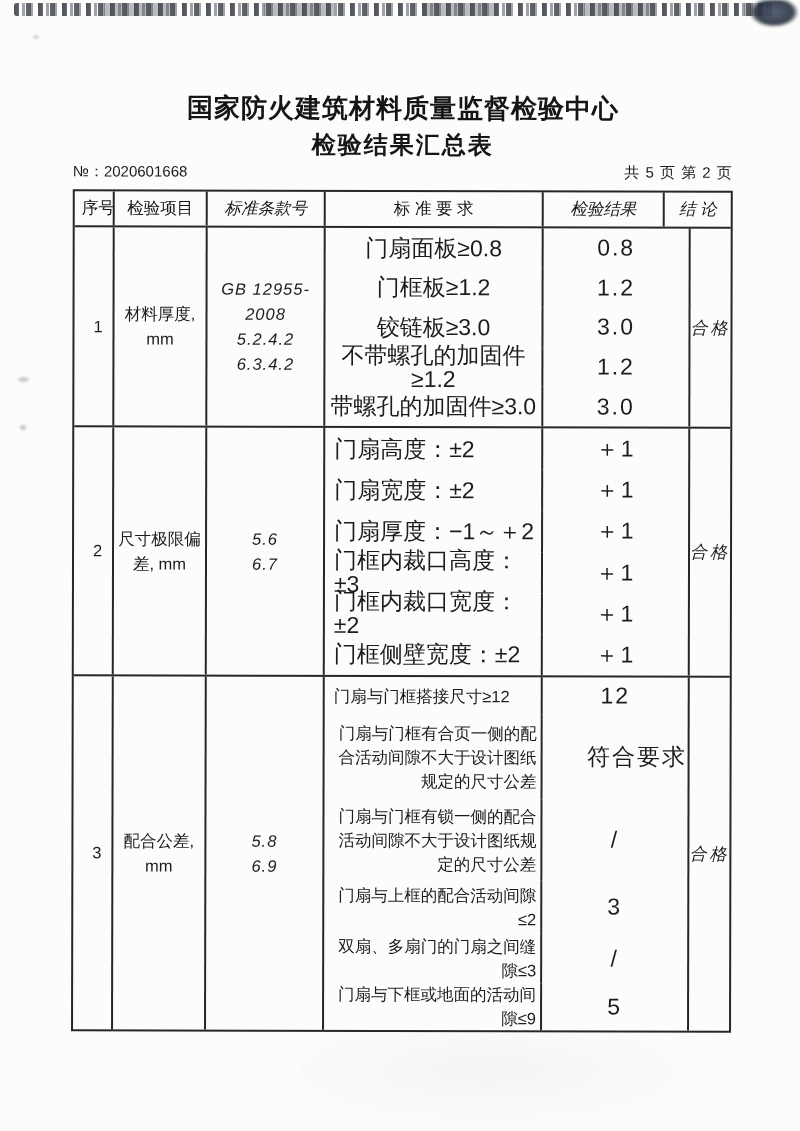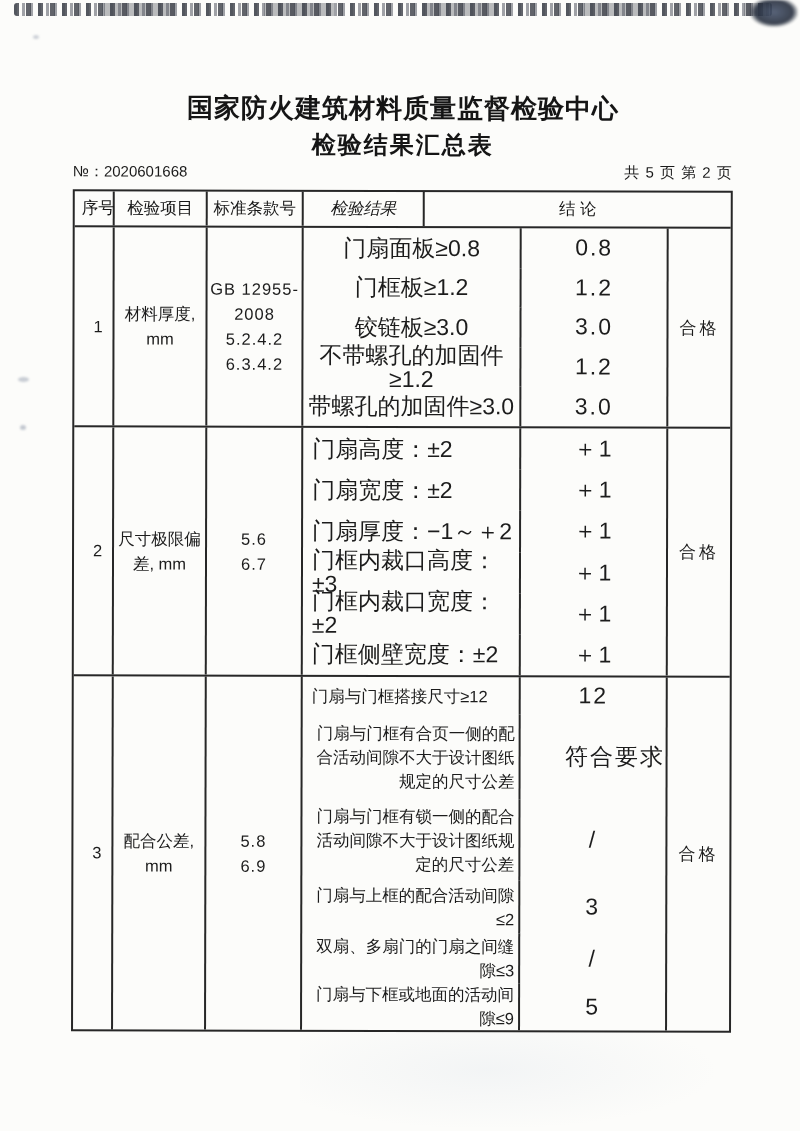--- a/index.html
+++ b/index.html
@@ -66,22 +66,22 @@
     font-size:16.5px; color:#161616; white-space:nowrap;
   }
   .hc:last-child { border-right:none; }
   .trow { display:flex; border-bottom:2px solid #272727; }
   .trow:last-child { border-bottom:none; }
   .r1 { height:200px; flex:none; }
   .r2 { height:249px; flex:none; }
   .r3 { flex:1; }
   .w-no  { width:40px;padding-left:9px;  }
   .w-item{ width:93px;  }
-  .w-cla { width:96px;  }
-  .w-con { flex:1; }
+  .w-cla { width:118px;font-style:italic;  }
+  .w-con { flex:1;font-style:italic; }
   .cell {
     border-right:2px solid #272727;
     display:flex; align-items:center; justify-content:center;
     text-align:center; font-size:16.5px; line-height:25px;
   }
   .cell.w-con { border-right:none; letter-spacing:3px; font-size:17px; }
   .pre { white-space:pre-line; }
   .num { letter-spacing:1px; }
   .specs { width:365px; display:flex; flex-direction:column; border-right:2px solid #272727; }
   .spec-row { display:flex; flex:1; min-height:0; }
@@ -121,20 +121,21 @@
     <div><span>№：</span><span>2020601668</span></div>
     <div class="pagination">共 5 页 第 2 页</div>
   </div>
 
   <div class="tbl">
 
     <div class="thead">
       <div class="hc w-no">序号</div>
       <div class="hc w-item">检验项目</div>
       <div class="hc w-cla">标准条款号</div>
+      <div class="hc" style="width:218px;">标 准 要 求</div>
       <div class="hc" style="width:121px;font-style:italic;">检验结果</div>
       <div class="hc w-con">结  论</div>
     </div>
 
     <div class="trow r1">
       <div class="cell w-no">1</div>
       <div class="cell w-item pre">材料厚度,
 mm</div>
       <div class="cell w-cla pre num">GB 12955-
 2008

